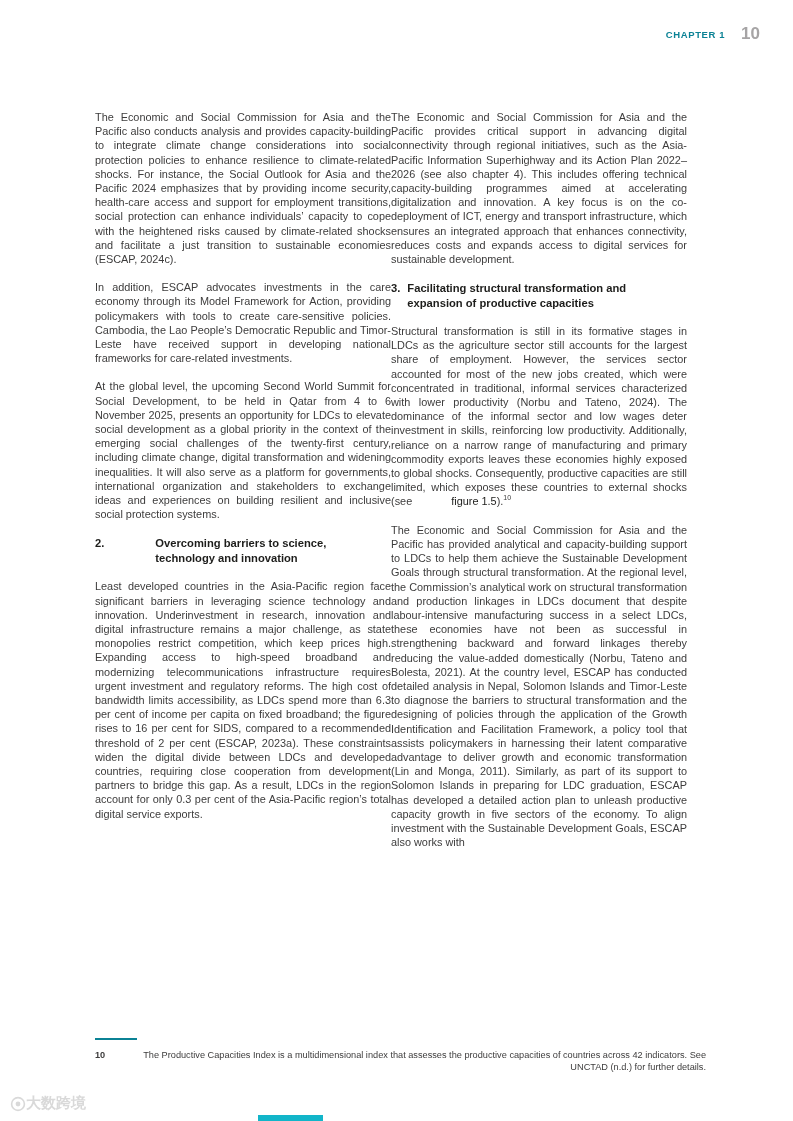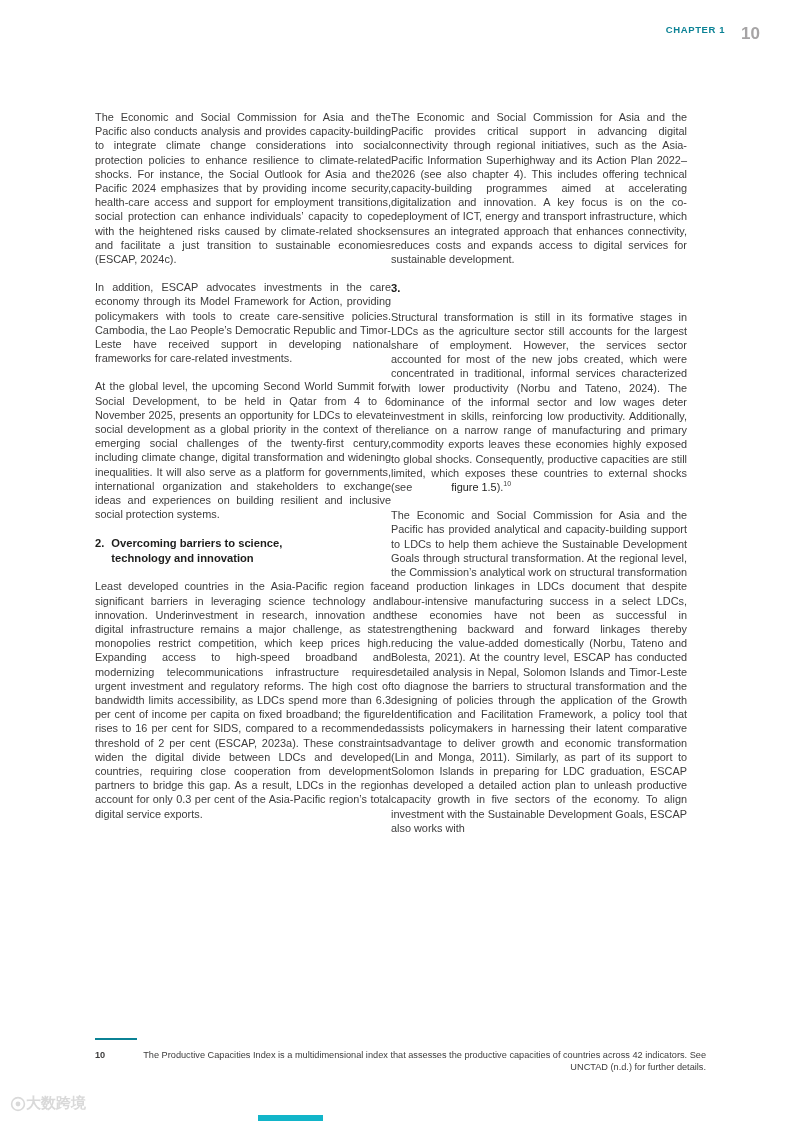--- a/index.html
+++ b/index.html
@@ -13,21 +13,21 @@
     color: var(--body-text, #3d3c3c);
     overflow: hidden;
   }
 
   
   .page-header {
     position: absolute;
     top: 24px;
     right: 33px;
     display: flex;
-    align-items: flex-start;
+    align-items: center;
     gap: 16px;
   }
   .chapter-label {
     color: var(--accent-teal, #0b8295);
     font-weight: bold;
     font-size: 9.5px;
     letter-spacing: 0.6px;
   }
   .page-number {
     color: var(--page-number-gray, #a6a4a5);
@@ -60,21 +60,21 @@
   .section-heading {
     display: flex;
     gap: 7px;
     margin: 15px 0 14px 0;
     color: var(--heading-dark, #1d1d1b);
     font-weight: bold;
     font-size: 11.2px;
     line-height: 14.4px;
   }
   .h-num { flex: 0 0 auto; }
-  .heading-2 .h-text { max-width: 206px; }
+  .heading-2 .h-text { max-width: 206px; margin-left: 44px; }
   .heading-3 .h-text { max-width: 254px; }
 
   
   .footnote-area {
     position: absolute;
     left: 95px;
     right: 87px;
     top: 1038px;
   }
   .footnote-rule {
@@ -137,20 +137,21 @@
         <span class="h-num">2.</span>
         <span class="h-text">Overcoming barriers to science, technology and innovation</span>
       </div>
       <p class="body-para">Least developed countries in the Asia-Pacific region face significant barriers in leveraging science technology and innovation. Underinvestment in research, innovation and digital infrastructure remains a major challenge, as state monopolies restrict competition, which keep prices high. Expanding access to high-speed broadband and modernizing telecommunications infrastructure requires urgent investment and regulatory reforms. The high cost of bandwidth limits accessibility, as LDCs spend more than 6.3 per cent of income per capita on fixed broadband; the figure rises to 16 per cent for SIDS, compared to a recommended threshold of 2 per cent (ESCAP, 2023a). These constraints widen the digital divide between LDCs and developed countries, requiring close cooperation from development partners to bridge this gap. As a result, LDCs in the region account for only 0.3 per cent of the Asia-Pacific region’s total digital service exports.</p>
     </section>
 
     <section class="col">
       <p class="body-para">The Economic and Social Commission for Asia and the Pacific provides critical support in advancing digital connectivity through regional initiatives, such as the Asia-Pacific Information Superhighway and its Action Plan 2022–2026 (see also chapter 4). This includes offering technical capacity-building programmes aimed at accelerating digitalization and innovation. A key focus is on the co-deployment of ICT, energy and transport infrastructure, which ensures an integrated approach that enhances connectivity, reduces costs and expands access to digital services for sustainable development.</p>
       <div class="section-heading heading-3">
         <span class="h-num">3.</span>
+        <span class="h-text">Facilitating structural transformation and expansion of productive capacities</span>
       </div>
       <p class="body-para"><span>Structural transformation is still in its formative stages in LDCs as the agriculture sector still accounts for the largest share of employment. However, the services sector accounted for most of the new jobs created, which were concentrated in traditional, informal services characterized with lower productivity (Norbu and Tateno, 2024). The dominance of the informal sector and low wages deter investment in skills, reinforcing low productivity. Additionally, reliance on a narrow range of manufacturing and primary commodity exports leaves these economies highly exposed to global shocks. Consequently, productive capacities are still limited, which exposes these countries to external shocks (see </span><strong class="figure-ref">figure 1.5</strong><span>).</span><sup class="fn-ref">10</sup></p>
       <p class="body-para">The Economic and Social Commission for Asia and the Pacific has provided analytical and capacity-building support to LDCs to help them achieve the Sustainable Development Goals through structural transformation. At the regional level, the Commission’s analytical work on structural transformation and production linkages in LDCs document that despite labour-intensive manufacturing success in a select LDCs, these economies have not been as successful in strengthening backward and forward linkages thereby reducing the value-added domestically (Norbu, Tateno and Bolesta, 2021). At the country level, ESCAP has conducted detailed analysis in Nepal, Solomon Islands and Timor-Leste to diagnose the barriers to structural transformation and the designing of policies through the application of the Growth Identification and Facilitation Framework, a policy tool that assists policymakers in harnessing their latent comparative advantage to deliver growth and economic transformation (Lin and Monga, 2011). Similarly, as part of its support to Solomon Islands in preparing for LDC graduation, ESCAP has developed a detailed action plan to unleash productive capacity growth in five sectors of the economy. To align investment with the Sustainable Development Goals, ESCAP also works with</p>
     </section>
 
   </main>
 
   <footer class="footnote-area">
     <div class="footnote-rule"></div>
     <div class="footnote">

